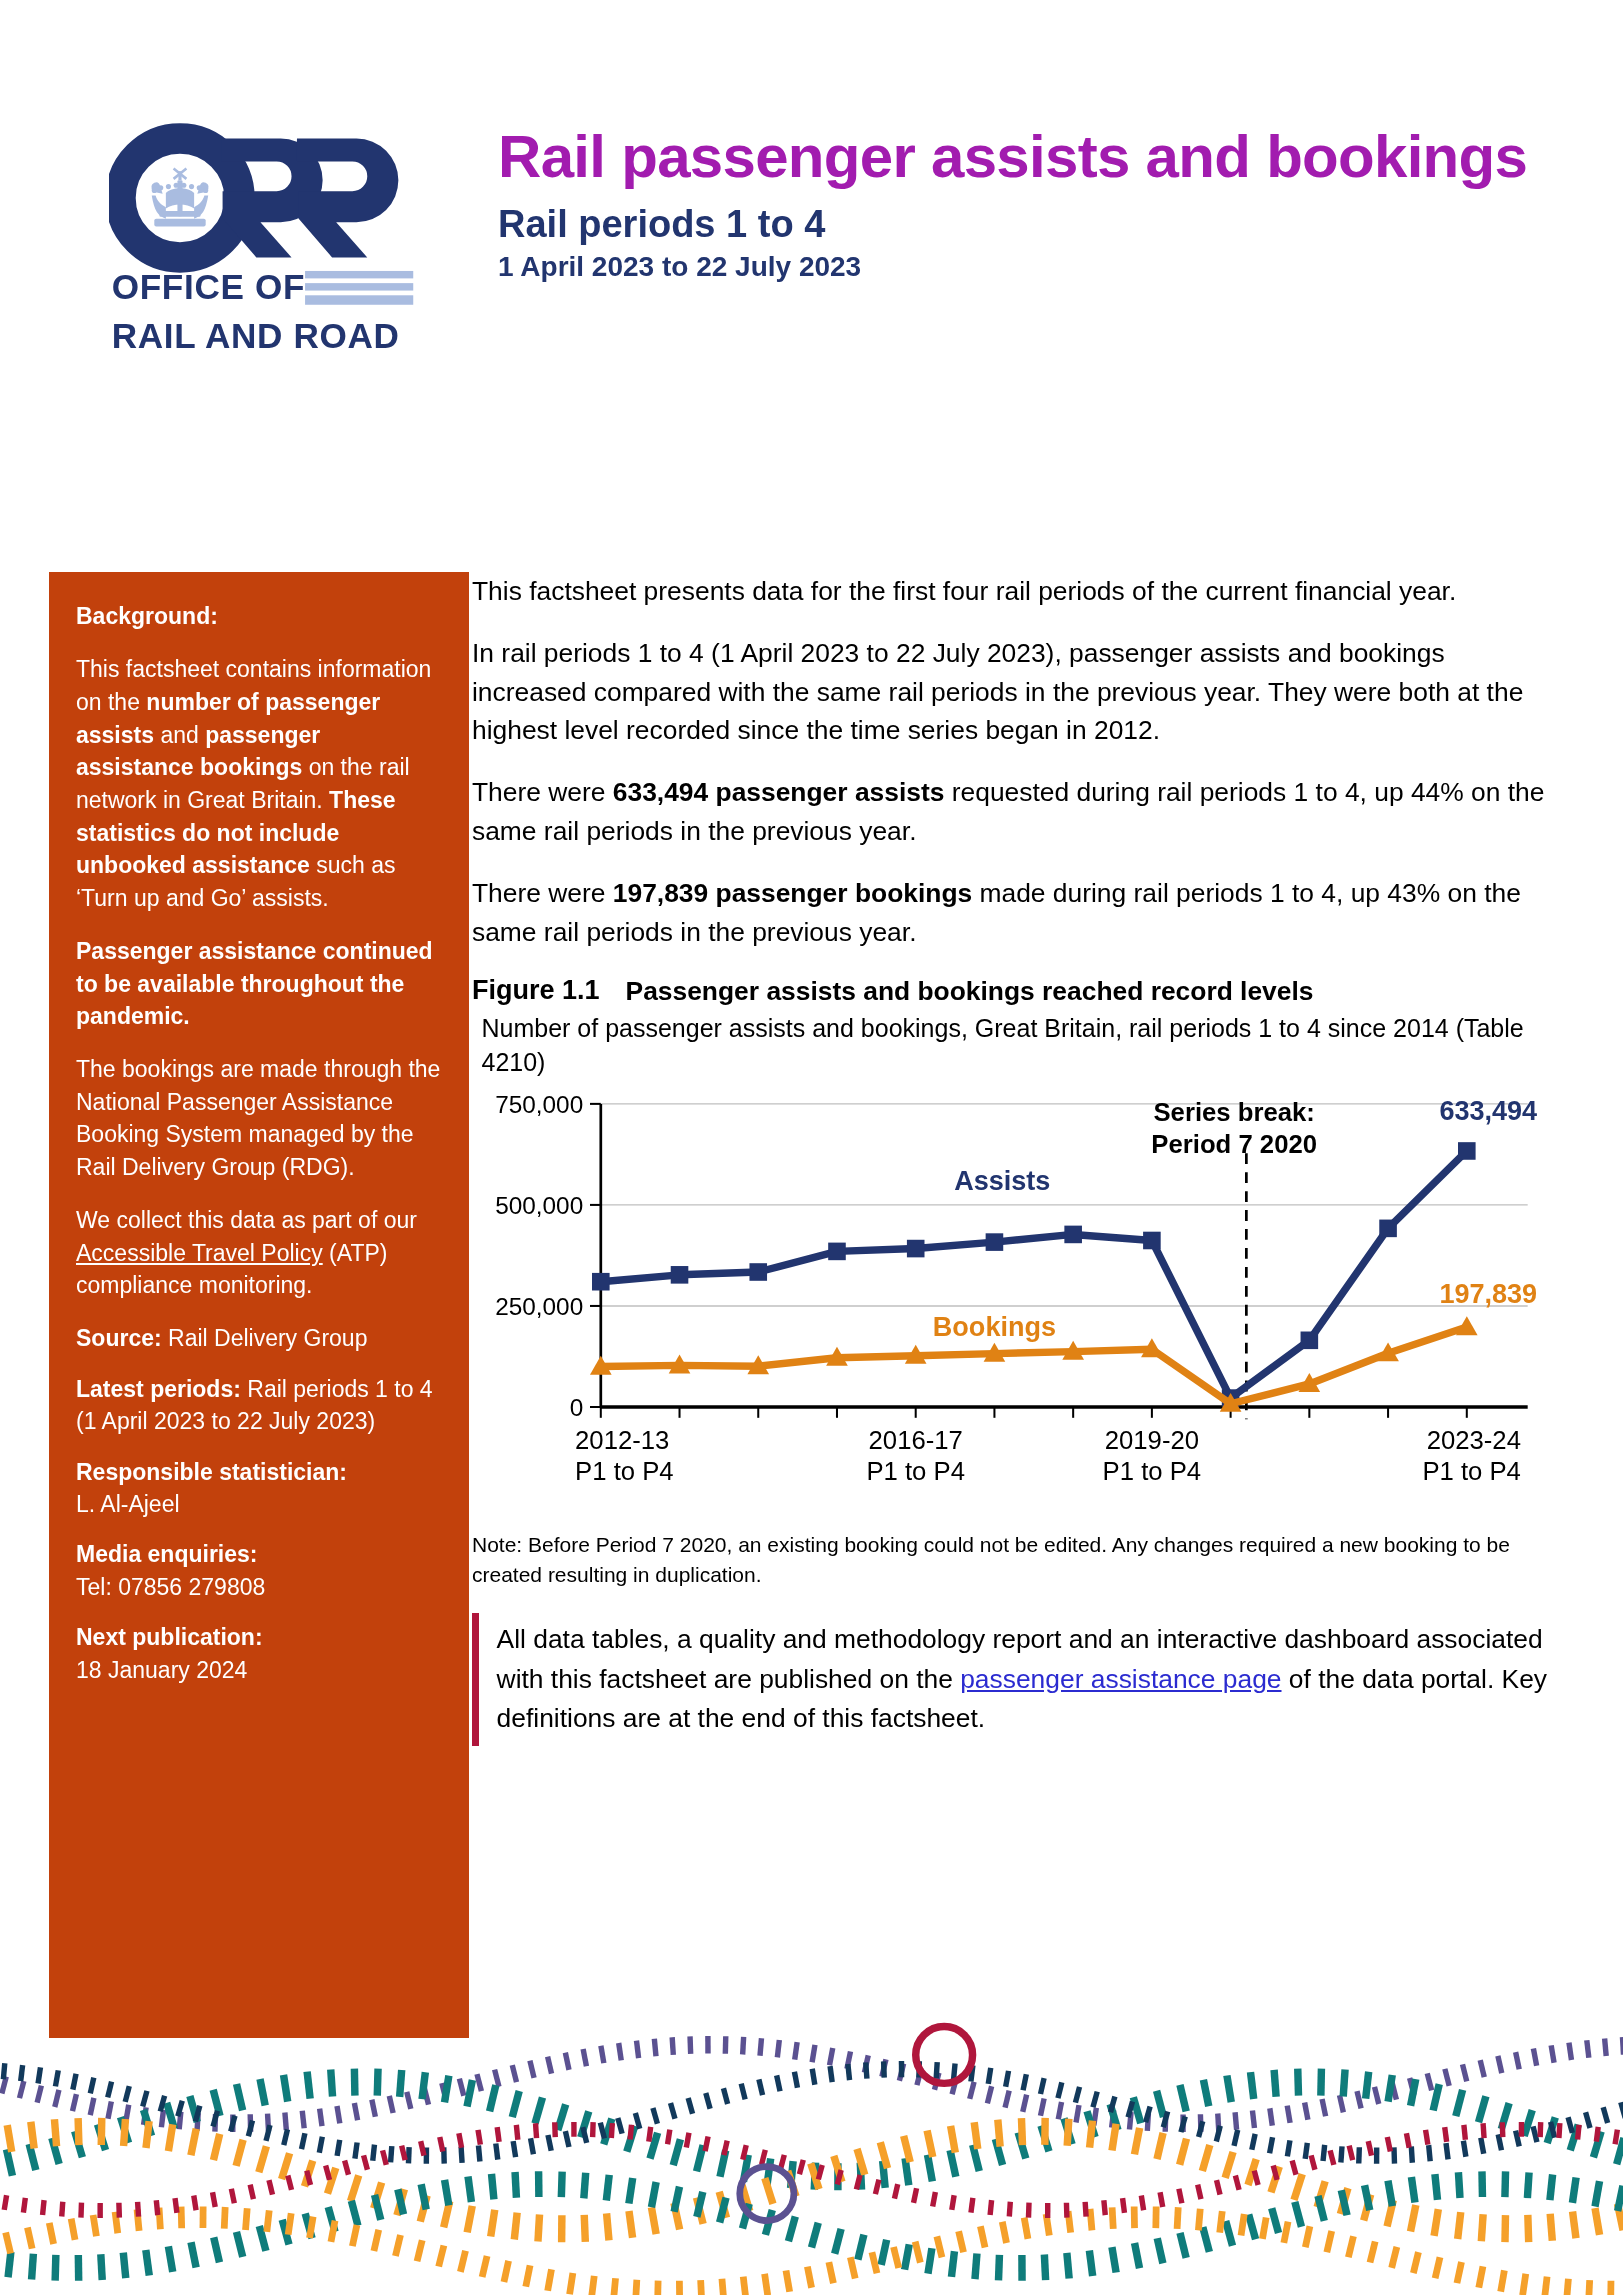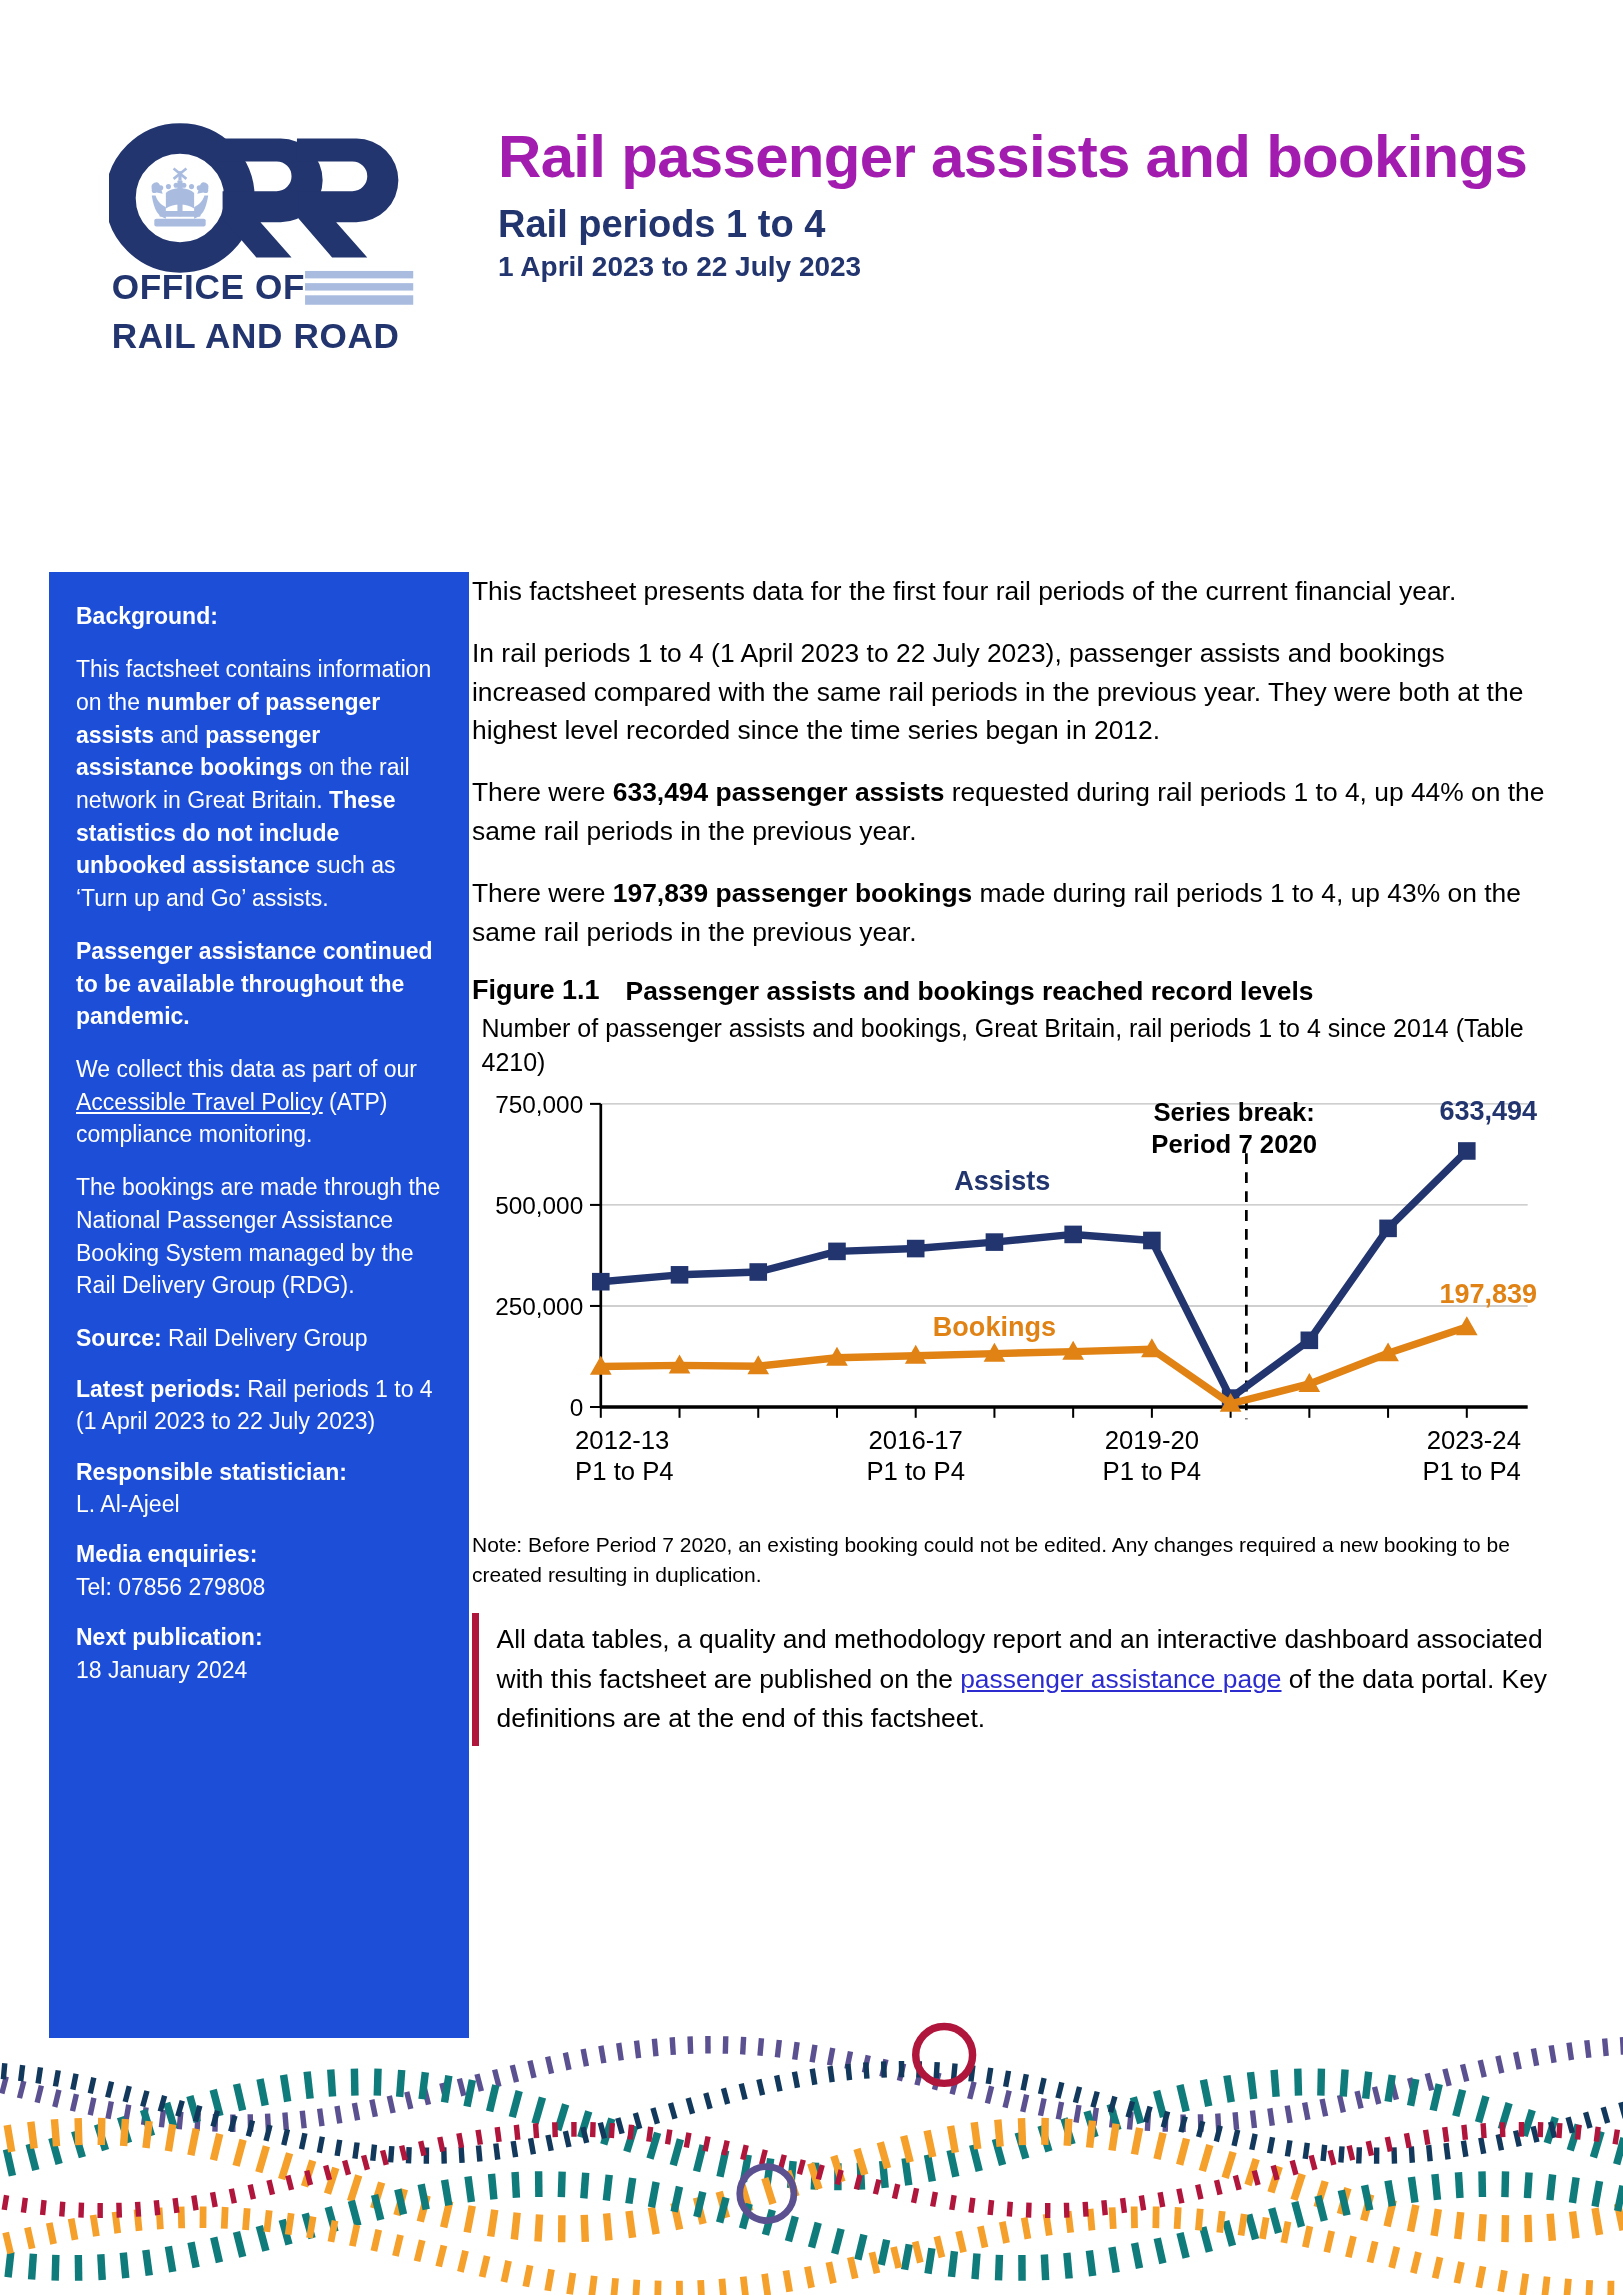--- a/index.html
+++ b/index.html
@@ -20,21 +20,21 @@
     font-size:60px; font-weight:bold; line-height:1.07;
     color:#a21caf; letter-spacing:-0.7px;
   }
   .title-sub1 { font-size:38px; font-weight:bold; color:#22356F; margin-top:15px; line-height:1.1; }
   .title-sub2 { font-size:28px; font-weight:bold; color:#22356F; margin-top:6.1px; line-height:1.1; }
   .pub-date   { font-size:26px; font-weight:bold; color:#000; margin-top:39px; }
 
   
   .sidebar {
     position:absolute; left:49px; top:572px; width:420px; height:1466px;
-    background:#1d4ed8; color:#fff; padding:28.4px 27px 13.5px 27px;
+    background:#c2410c; color:#fff; padding:28.4px 27px 13.5px 27px;
   }
   .sb-p { font-size:23px; line-height:1.42; margin-bottom:20.3px; }
   .sb-p.tight { margin-bottom:17.6px; }
   .sb-p b { font-weight:bold; }
   .sb-link { text-decoration:underline; color:#fff; }
 
   
   .main { position:absolute; left:472px; top:572px; width:1083px; }
   .body-p { font-size:26.4px; line-height:1.47; color:#000; margin-bottom:23px; }
   .body-p b { font-weight:bold; }
@@ -120,25 +120,25 @@
     </div>
 
     <div class="sb-p">
       <span>This factsheet contains information on the </span><b>number of passenger assists</b><span> and </span><b>passenger assistance bookings</b><span> on the rail network in Great Britain. </span><b>These statistics do not include unbooked assistance</b><span> such as ‘Turn up and Go’ assists.</span>
     </div>
 
     <div class="sb-p">
       <b>Passenger assistance continued to be available throughout the pandemic.</b>
     </div>
 
+    <div class="sb-p">The bookings are made through the National Passenger Assistance Booking System managed by the Rail Delivery Group (RDG).</div>
+
     <div class="sb-p">
       <span>We collect this data as part of our </span><a class="sb-link" href="#">Accessible Travel Policy</a><span> (ATP) compliance monitoring.</span>
     </div>
-
-    <div class="sb-p">The bookings are made through the National Passenger Assistance Booking System managed by the Rail Delivery Group (RDG).</div>
 
     <div class="sb-p tight">
       <b>Source:</b><span> Rail Delivery Group</span>
     </div>
 
     <div class="sb-p tight">
       <b>Latest periods:</b><span> Rail periods 1 to 4 (1 April 2023 to 22 July 2023)</span>
     </div>
 
     <div class="sb-p tight">

